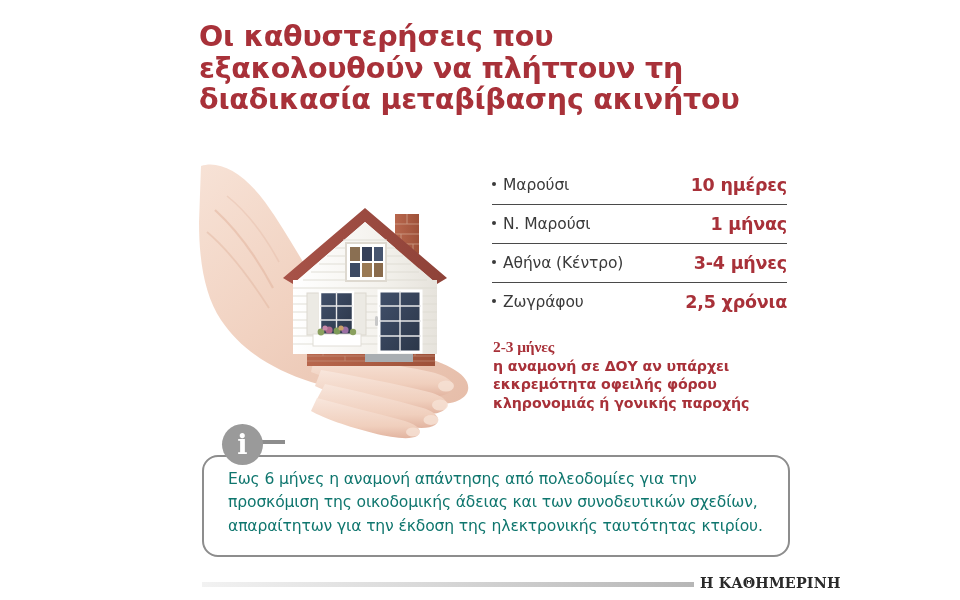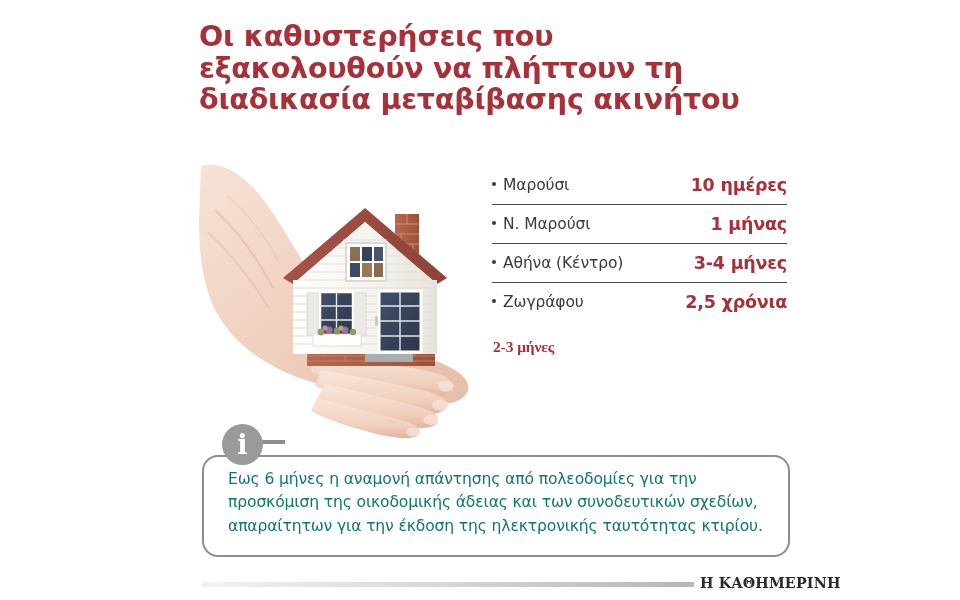--- a/index.html
+++ b/index.html
@@ -362,21 +362,21 @@
     <div class="row">
       <span class="label">
           <i class="bullet"></i>
           <span>Ζωγράφου</span>
         </span>
       <span class="value">2,5 χρόνια</span>
     </div>
   </div>
 
   <div class="note">
-    <span class="note-lead">2-3 μήνες</span>
+    <span class="note-lead">2-3 μήνες</span><span>η αναμονή σε ΔΟΥ αν υπάρχει εκκρεμότητα οφειλής φόρου κληρονομιάς ή γονικής παροχής</span>
   </div>
 
   <div class="callout"></div>
   <div class="icon-stub"></div>
   <div class="info-icon">i</div>
   <div class="callout-text">Εως 6 μήνες η αναμονή απάντησης από πολεοδομίες για την προσκόμιση της οικοδομικής άδειας και των συνοδευτικών σχεδίων, απαραίτητων για την έκδοση της ηλεκτρονικής ταυτότητας κτιρίου.</div>
 
   <div class="footer-rule"></div>
   <div class="footer-brand">Η ΚΑΘΗΜΕΡΙΝΗ</div>
 

